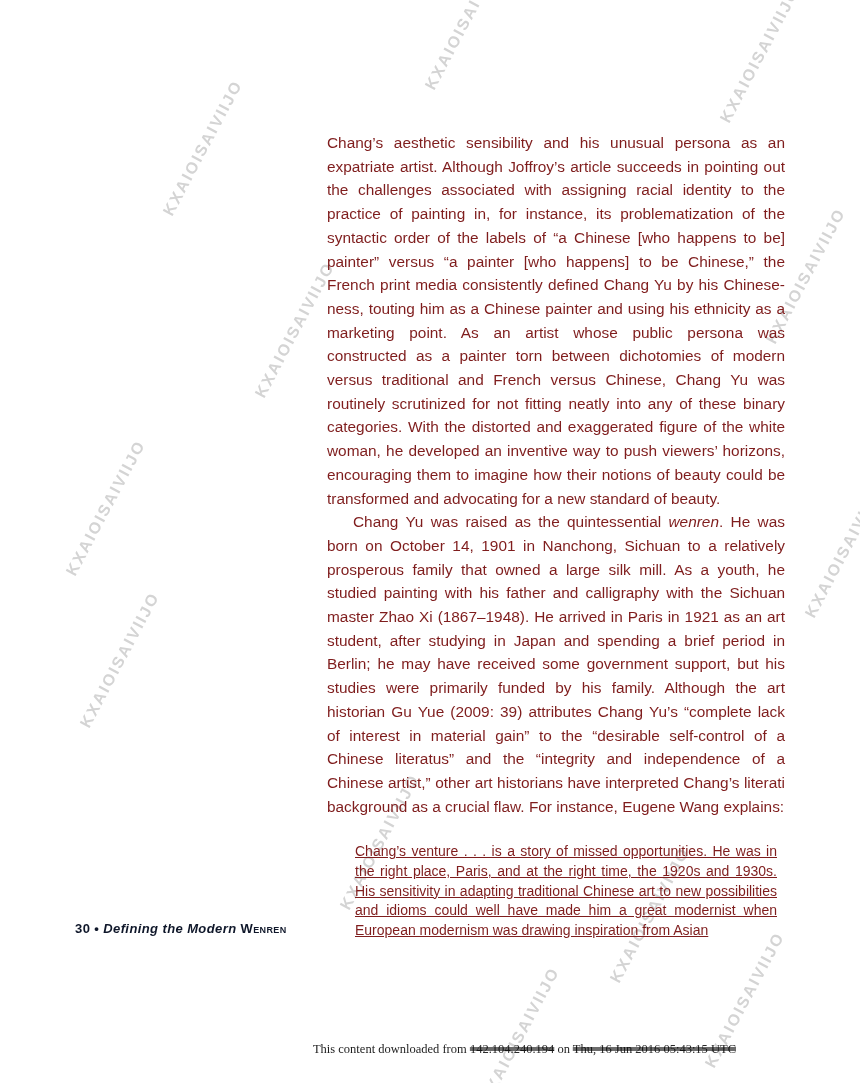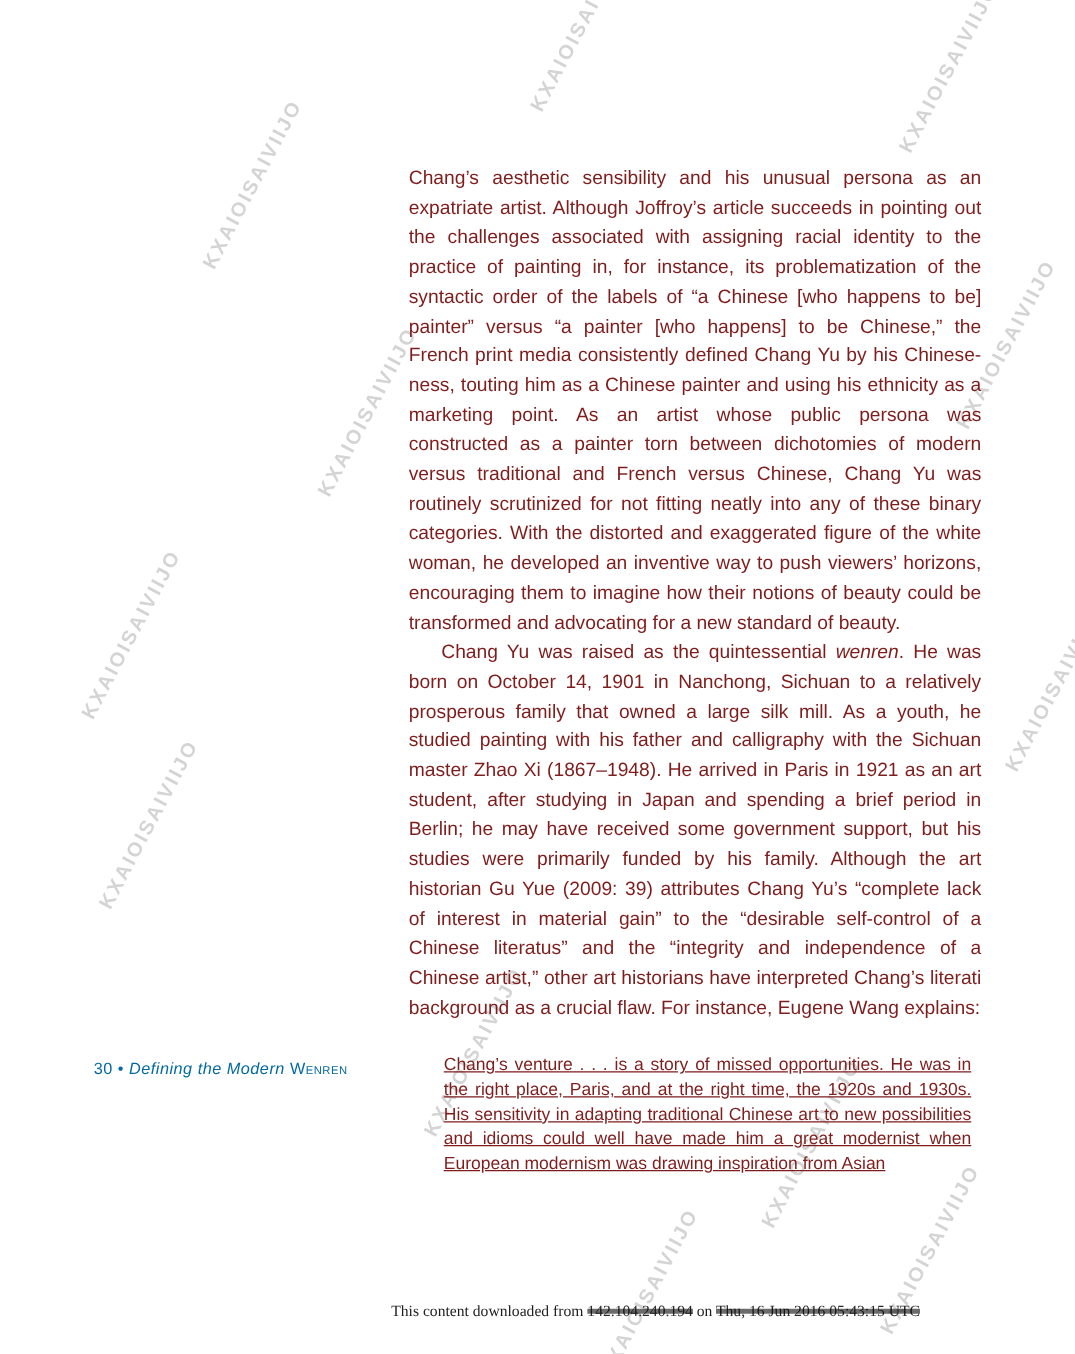--- a/index.html
+++ b/index.html
@@ -46,25 +46,25 @@
     font-size: 14px;
     line-height: 19.6px;
     text-align: justify;
     text-decoration: underline;
   }
 
   
   .running-footer {
     position: absolute;
     left: 75px;
-    top: 847px;
+    top: 921px;
     font-size: 13px;
-    font-weight: normal;
+    font-weight: bold;
     letter-spacing: 0.4px;
-    color: #0369a1;
+    color: #0f172a;
   }
   .rf-italic { font-style: italic; }
   .rf-name { font-variant: small-caps; font-style: normal; }
   .rf-sep { padding: 0 4px; }
 
   
   .jstor-footer {
     position: absolute;
     left: 0;
     top: 1042px;

